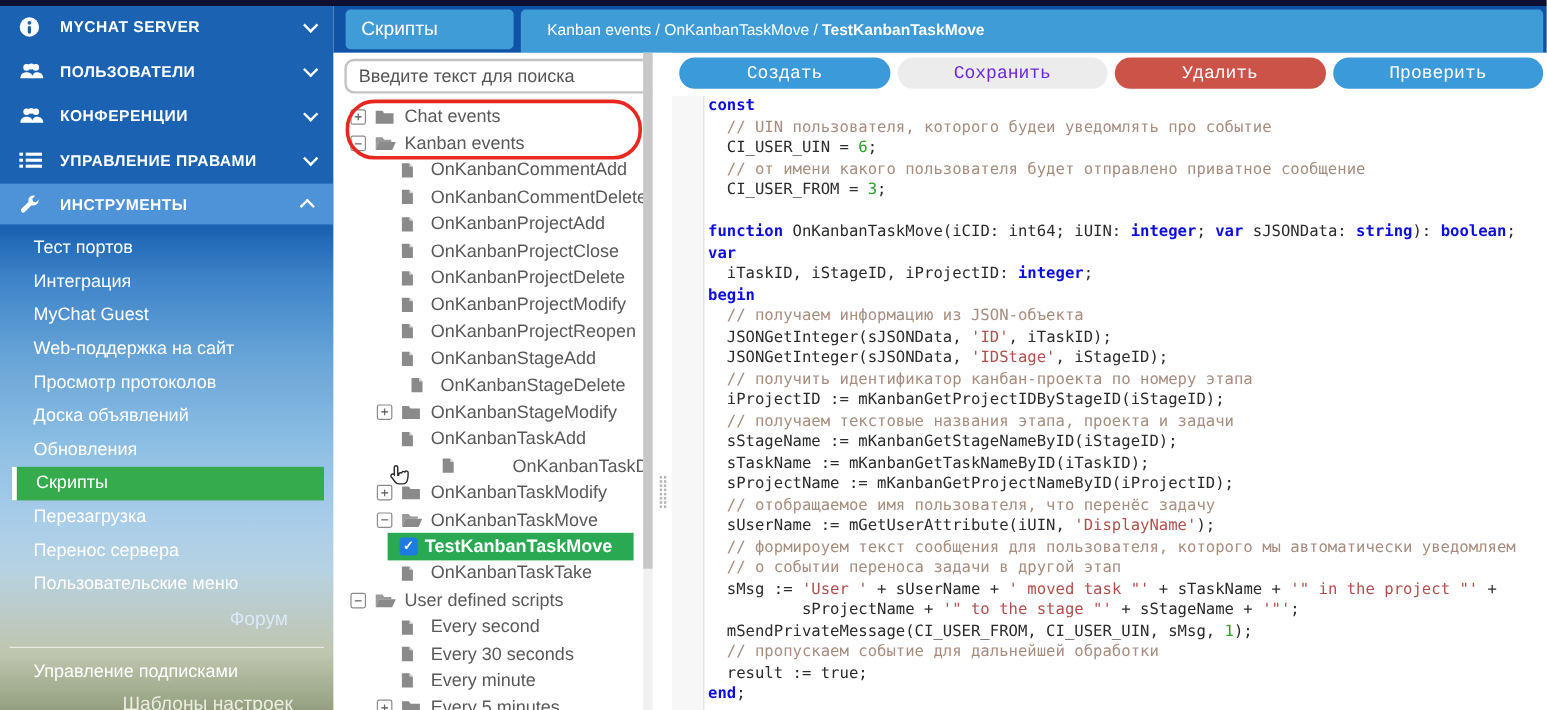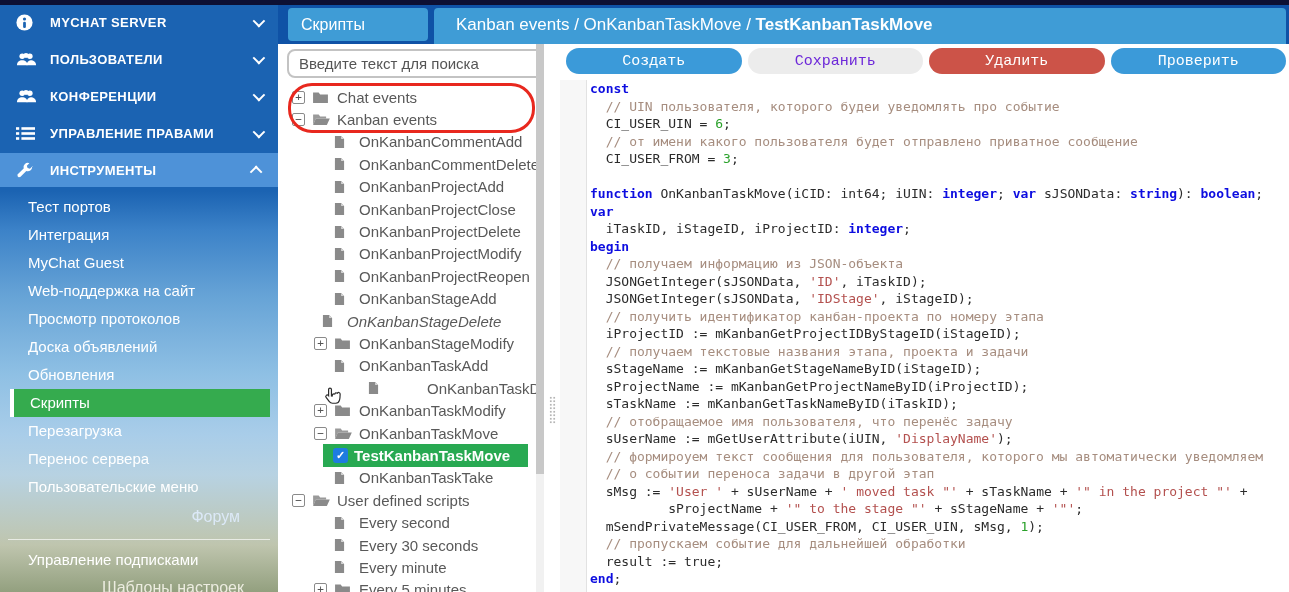--- a/index.html
+++ b/index.html
@@ -32,21 +32,21 @@
   .side-div { height:1px; background:rgba(255,255,255,.65); margin:6px 8px 6px 8px; }
   .side-foot { height:27px; line-height:27px; padding-left:28px; color:#fff; font-size:15px; cursor:pointer; }
   .side-foot.right { text-align:right; padding-right:34px; color:#ecece0; font-size:16px; height:30px; line-height:30px; }
 
   
   #header { position:absolute; left:278px; top:5px; width:1011px; height:39px; background:#0f52a6; }
   #header-tab { position:absolute; left:10px; top:3px; width:140px; height:33px;
     background:#3f9cd6; border-radius:4px; color:#fff; font-size:16px;
     line-height:33px; padding-left:13px; cursor:pointer; }
   #header-bc { position:absolute; left:156px; top:3px; right:3px; height:42px;
-    background:#3f9cd6; border-radius:4px; color:#fff; font-size:17px;
+    background:#3f9cd6; border-radius:4px; color:#fff; font-size:13px;
     line-height:33px; padding-left:22px; white-space:nowrap; overflow:hidden; }
   #header-bc b { font-weight:bold; }
 
   
   #treepanel { position:absolute; left:278px; top:44px; width:282px; height:548px; background:#fff; }
   #search { position:absolute; left:9px; top:5px; width:265px; height:29px;
     border:2px solid #c3c3c3; border-radius:8px; padding:0 10px; font-size:15px;
     color:#333; outline:none; font-family:"Liberation Sans", sans-serif; }
   #search::placeholder { color:#555; opacity:1; }
   #tree { position:absolute; left:0; top:42px; width:258px; height:506px; overflow:hidden; }
@@ -286,21 +286,21 @@
         <div class="tree-row" style="padding-left: 36px;">
           <span class="tspacer"></span>
           <span class="ticon">
             <svg viewBox="0 0 12 15" width="11" height="14">
               <path d="M1 1h6.8L11 4.2V14H1z" fill="#8a8a8a"></path>
               <path d="M7.8 1L11 4.2H7.8z" fill="#d6d6d6"></path>
             </svg>
           </span>
           <span>OnKanbanStageAdd</span>
         </div>
-        <div class="tree-row" style="padding-left: 24px; font-style: italic;">
+        <div class="tree-row" style="padding-left: 44px;">
           <span class="tspacer"></span>
           <span class="ticon">
             <svg viewBox="0 0 12 15" width="11" height="14">
               <path d="M1 1h6.8L11 4.2V14H1z" fill="#8a8a8a"></path>
               <path d="M7.8 1L11 4.2H7.8z" fill="#d6d6d6"></path>
             </svg>
           </span>
           <span>OnKanbanStageDelete</span>
         </div>
         <div class="tree-row" style="padding-left: 36px;">
@@ -501,26 +501,26 @@
           </div>
           <div class="cl">
             <span class="ln">17</span>
             <span class="lc"><span class="tok-c">  // получаем текстовые названия этапа, проекта и задачи</span></span>
           </div>
           <div class="cl">
             <span class="ln">18</span>
             <span class="lc"><span class="tok-p">  sStageName := mKanbanGetStageNameByID(iStageID);</span></span>
           </div>
           <div class="cl">
+            <span class="ln">20</span>
+            <span class="lc"><span class="tok-p">  sTaskName := mKanbanGetTaskNameByID(iTaskID);</span></span>
+          </div>
+          <div class="cl">
             <span class="ln">19</span>
             <span class="lc"><span class="tok-p">  sProjectName := mKanbanGetProjectNameByID(iProjectID);</span></span>
-          </div>
-          <div class="cl">
-            <span class="ln">20</span>
-            <span class="lc"><span class="tok-p">  sTaskName := mKanbanGetTaskNameByID(iTaskID);</span></span>
           </div>
           <div class="cl">
             <span class="ln">21</span>
             <span class="lc"><span class="tok-c">  // отобращаемое имя пользователя, что перенёс задачу</span></span>
           </div>
           <div class="cl">
             <span class="ln">22</span>
             <span class="lc"><span class="tok-p">  sUserName := mGetUserAttribute(iUIN, </span><span class="tok-s">'DisplayName'</span><span class="tok-p">);</span></span>
           </div>
           <div class="cl">

